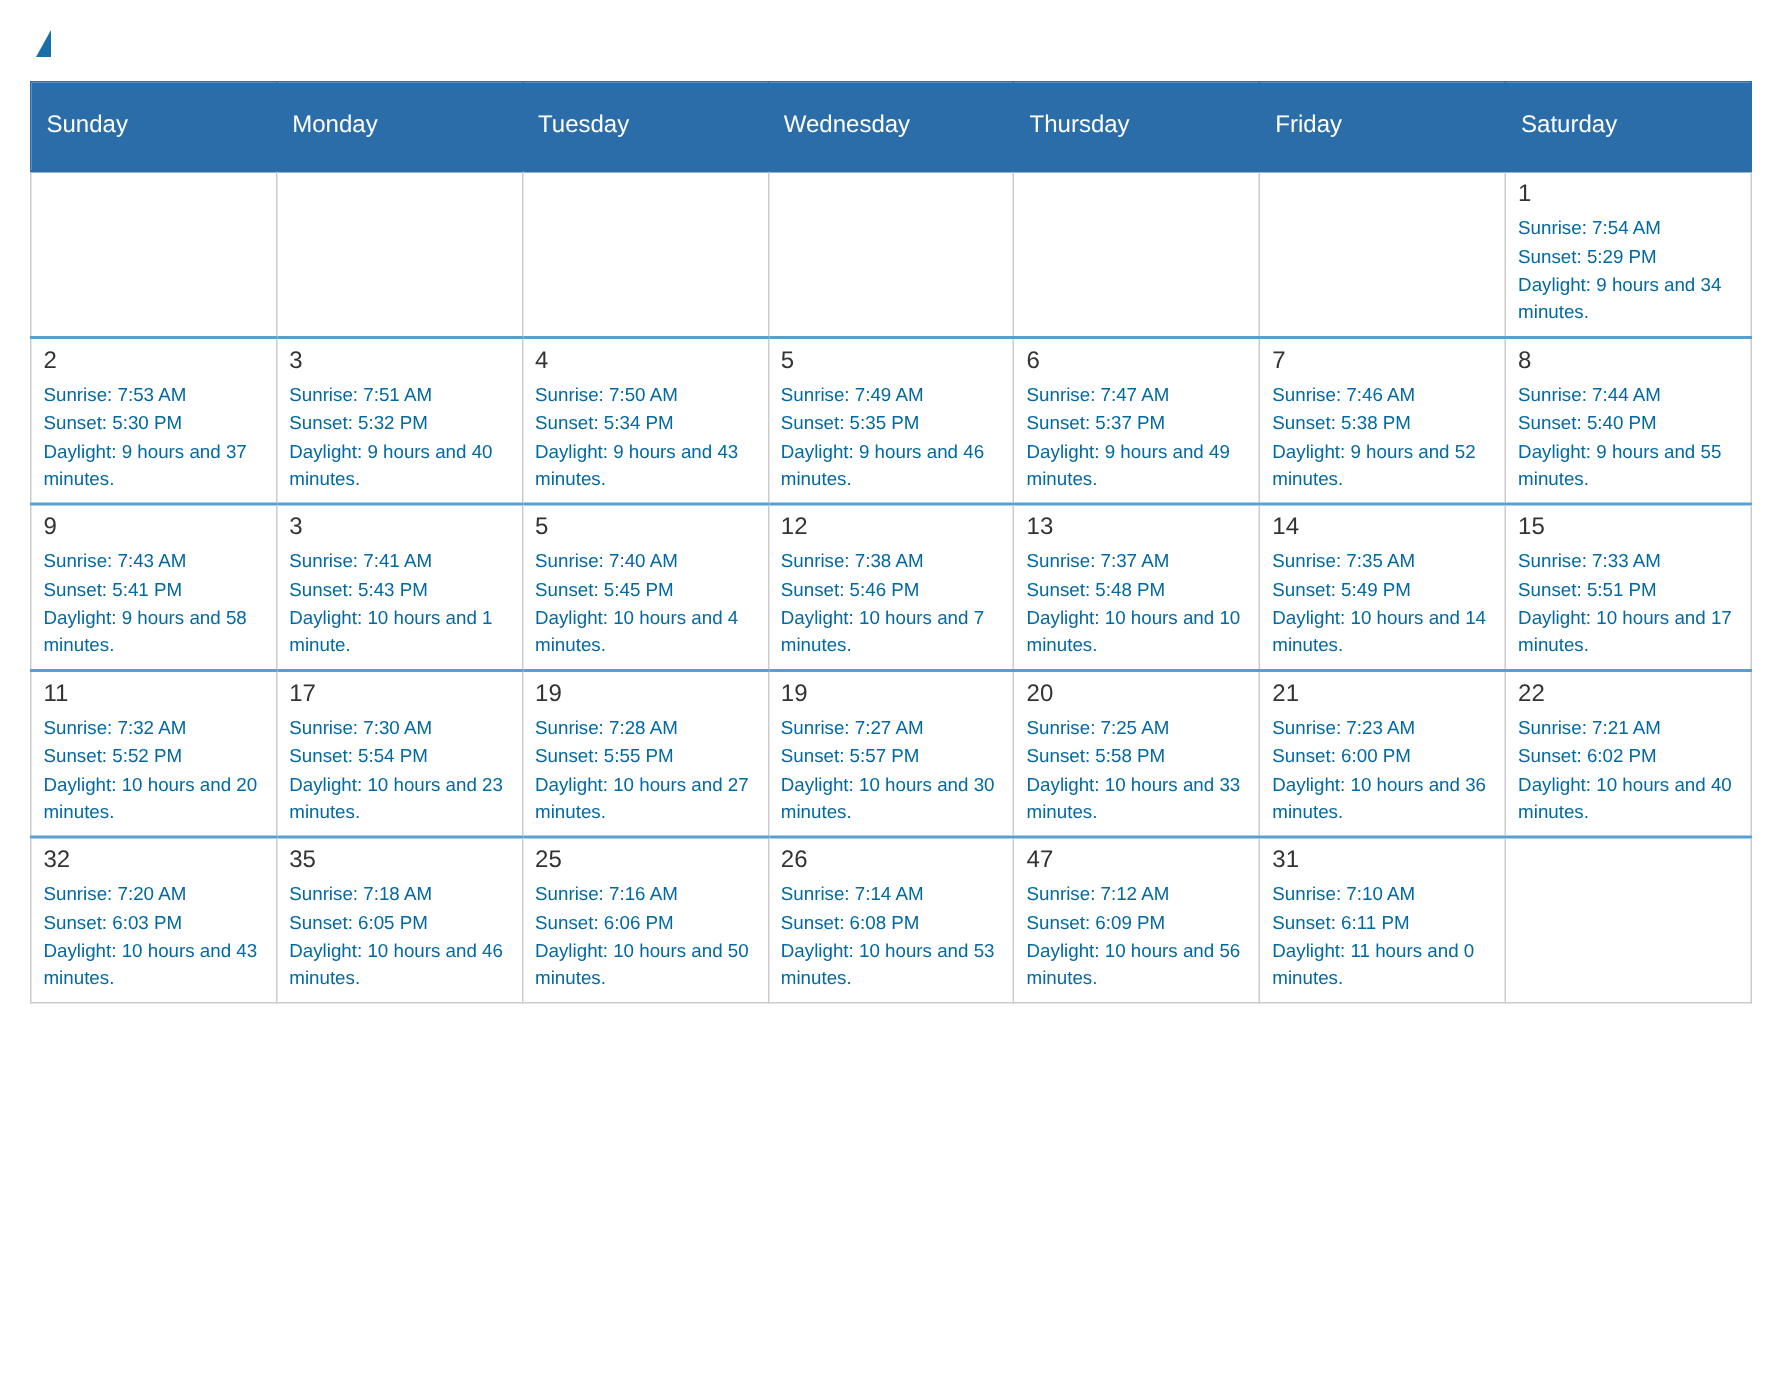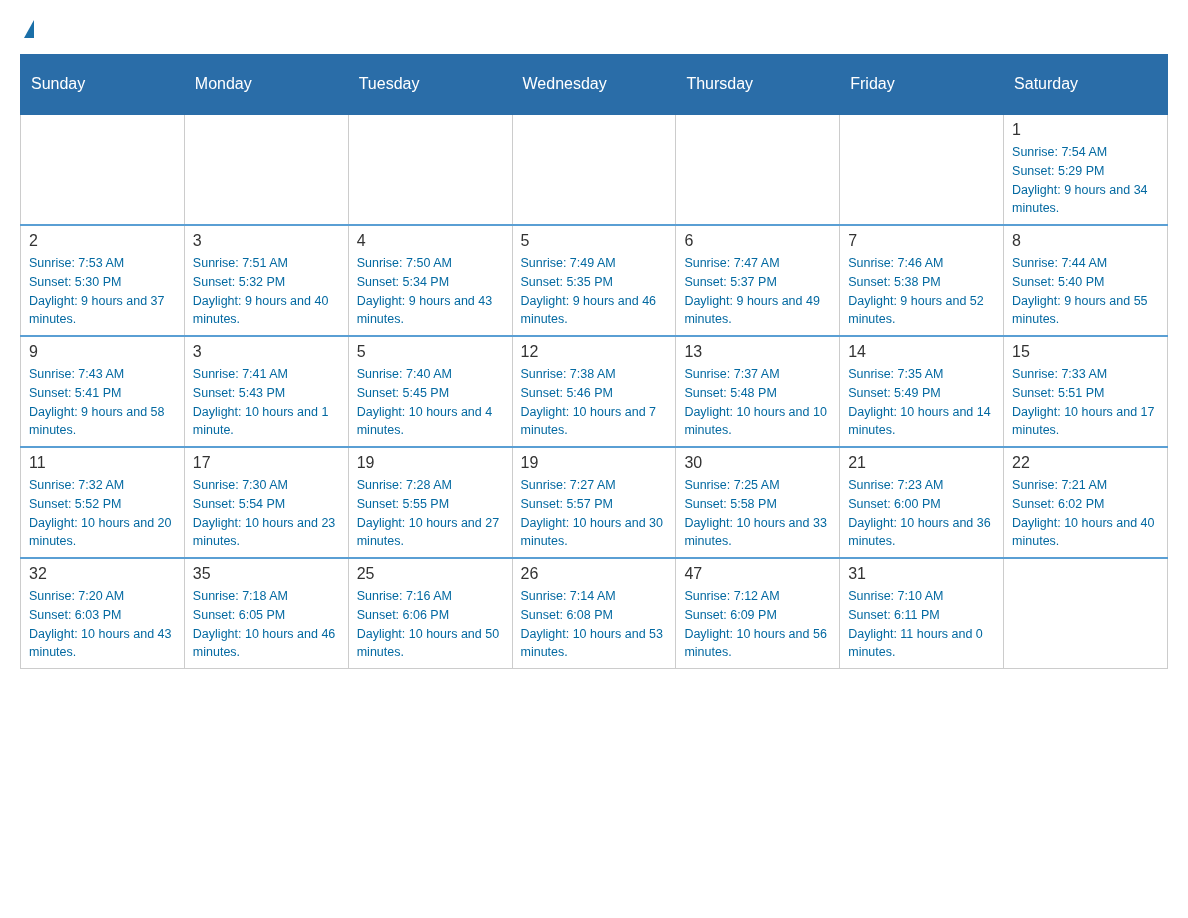--- a/index.html
+++ b/index.html
@@ -225,21 +225,21 @@
         </td>
         <td>
           <span class="day-number">19</span>
           <div class="day-info">Sunrise: 7:28 AM<br>Sunset: 5:55 PM<br>Daylight: 10 hours and 27 minutes.</div>
         </td>
         <td>
           <span class="day-number">19</span>
           <div class="day-info">Sunrise: 7:27 AM<br>Sunset: 5:57 PM<br>Daylight: 10 hours and 30 minutes.</div>
         </td>
         <td>
-          <span class="day-number">30</span>
+          <span class="day-number">20</span>
           <div class="day-info">Sunrise: 7:25 AM<br>Sunset: 5:58 PM<br>Daylight: 10 hours and 33 minutes.</div>
         </td>
         <td>
           <span class="day-number">21</span>
           <div class="day-info">Sunrise: 7:23 AM<br>Sunset: 6:00 PM<br>Daylight: 10 hours and 36 minutes.</div>
         </td>
         <td>
           <span class="day-number">22</span>
           <div class="day-info">Sunrise: 7:21 AM<br>Sunset: 6:02 PM<br>Daylight: 10 hours and 40 minutes.</div>
         </td>

